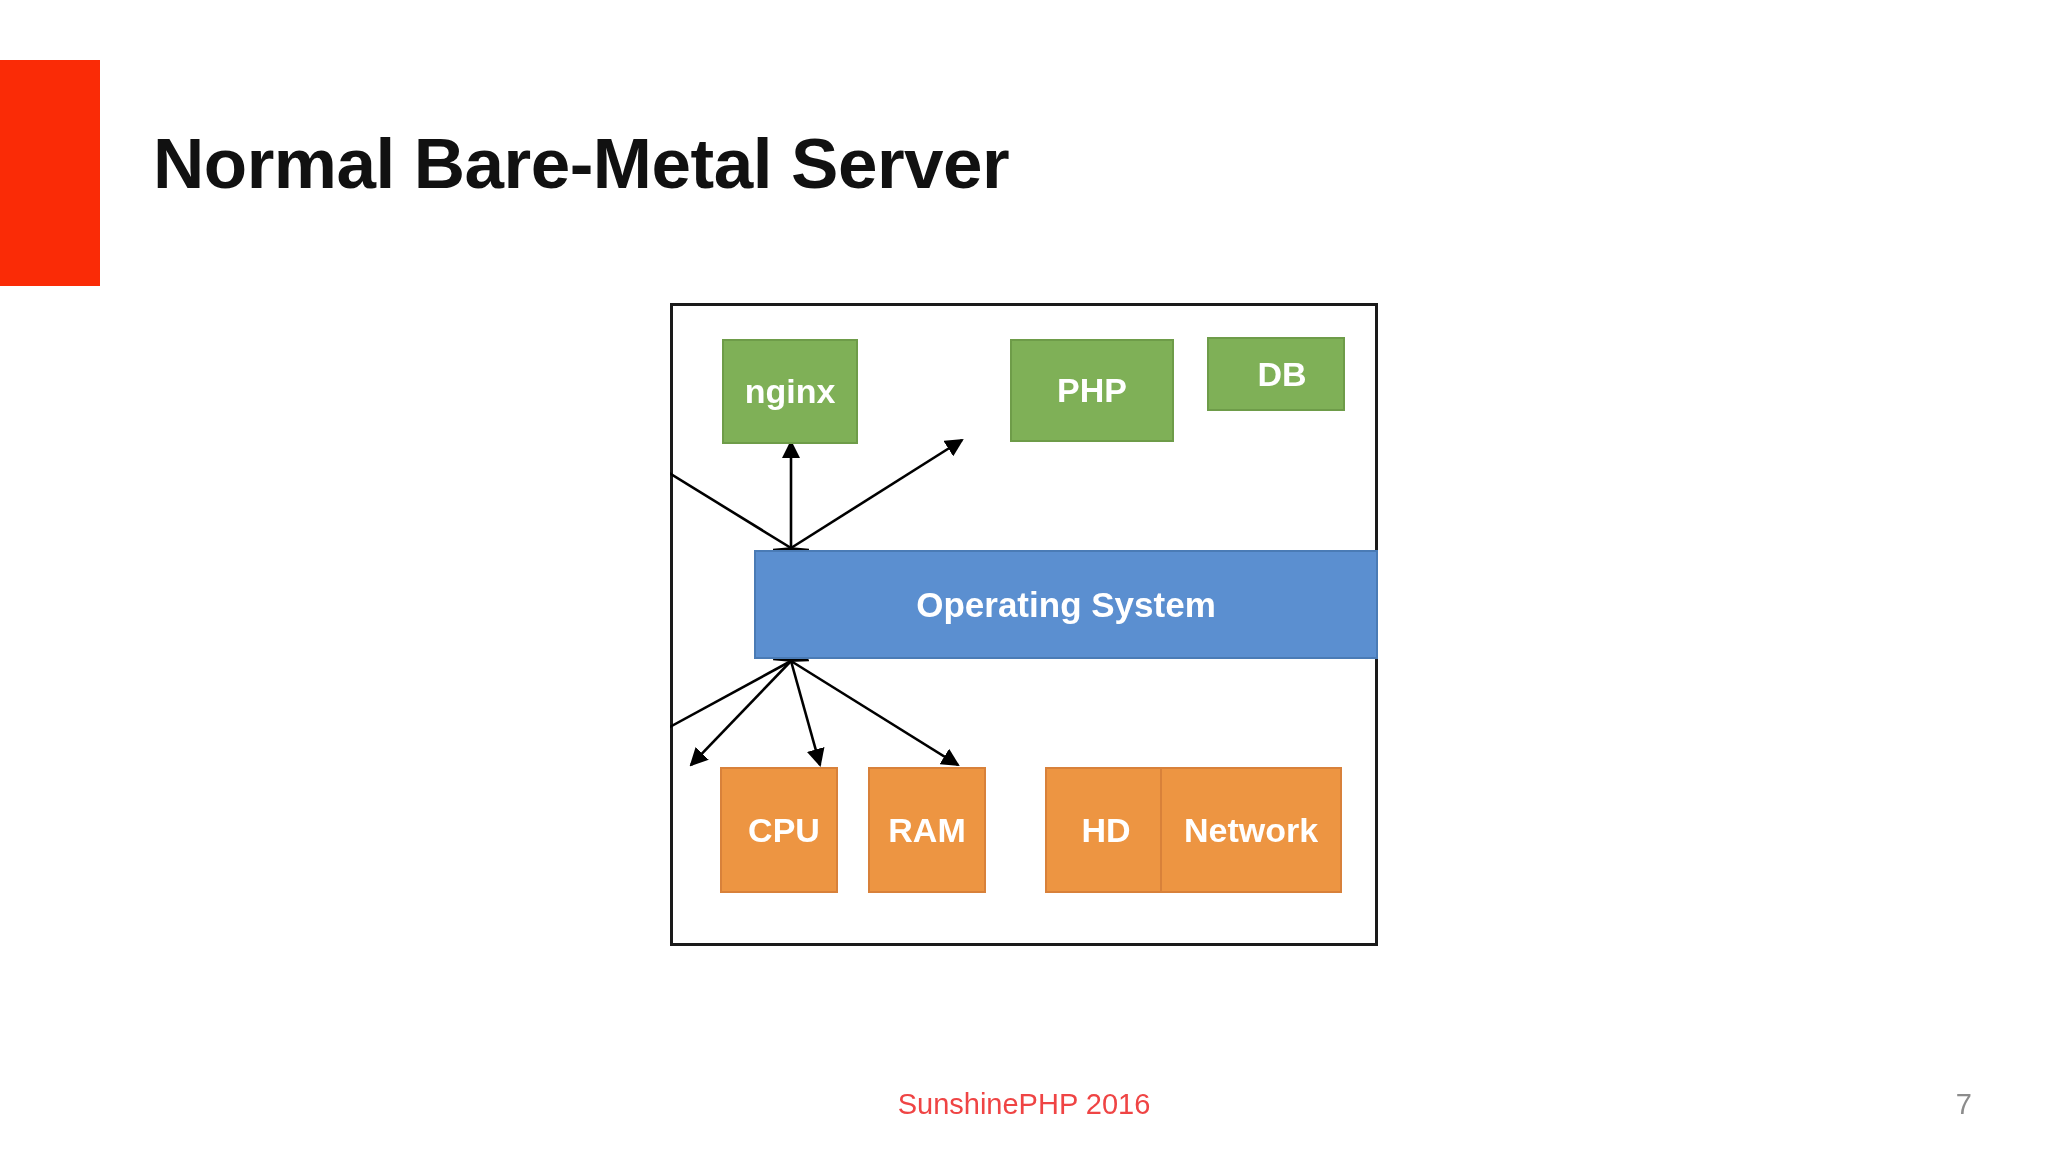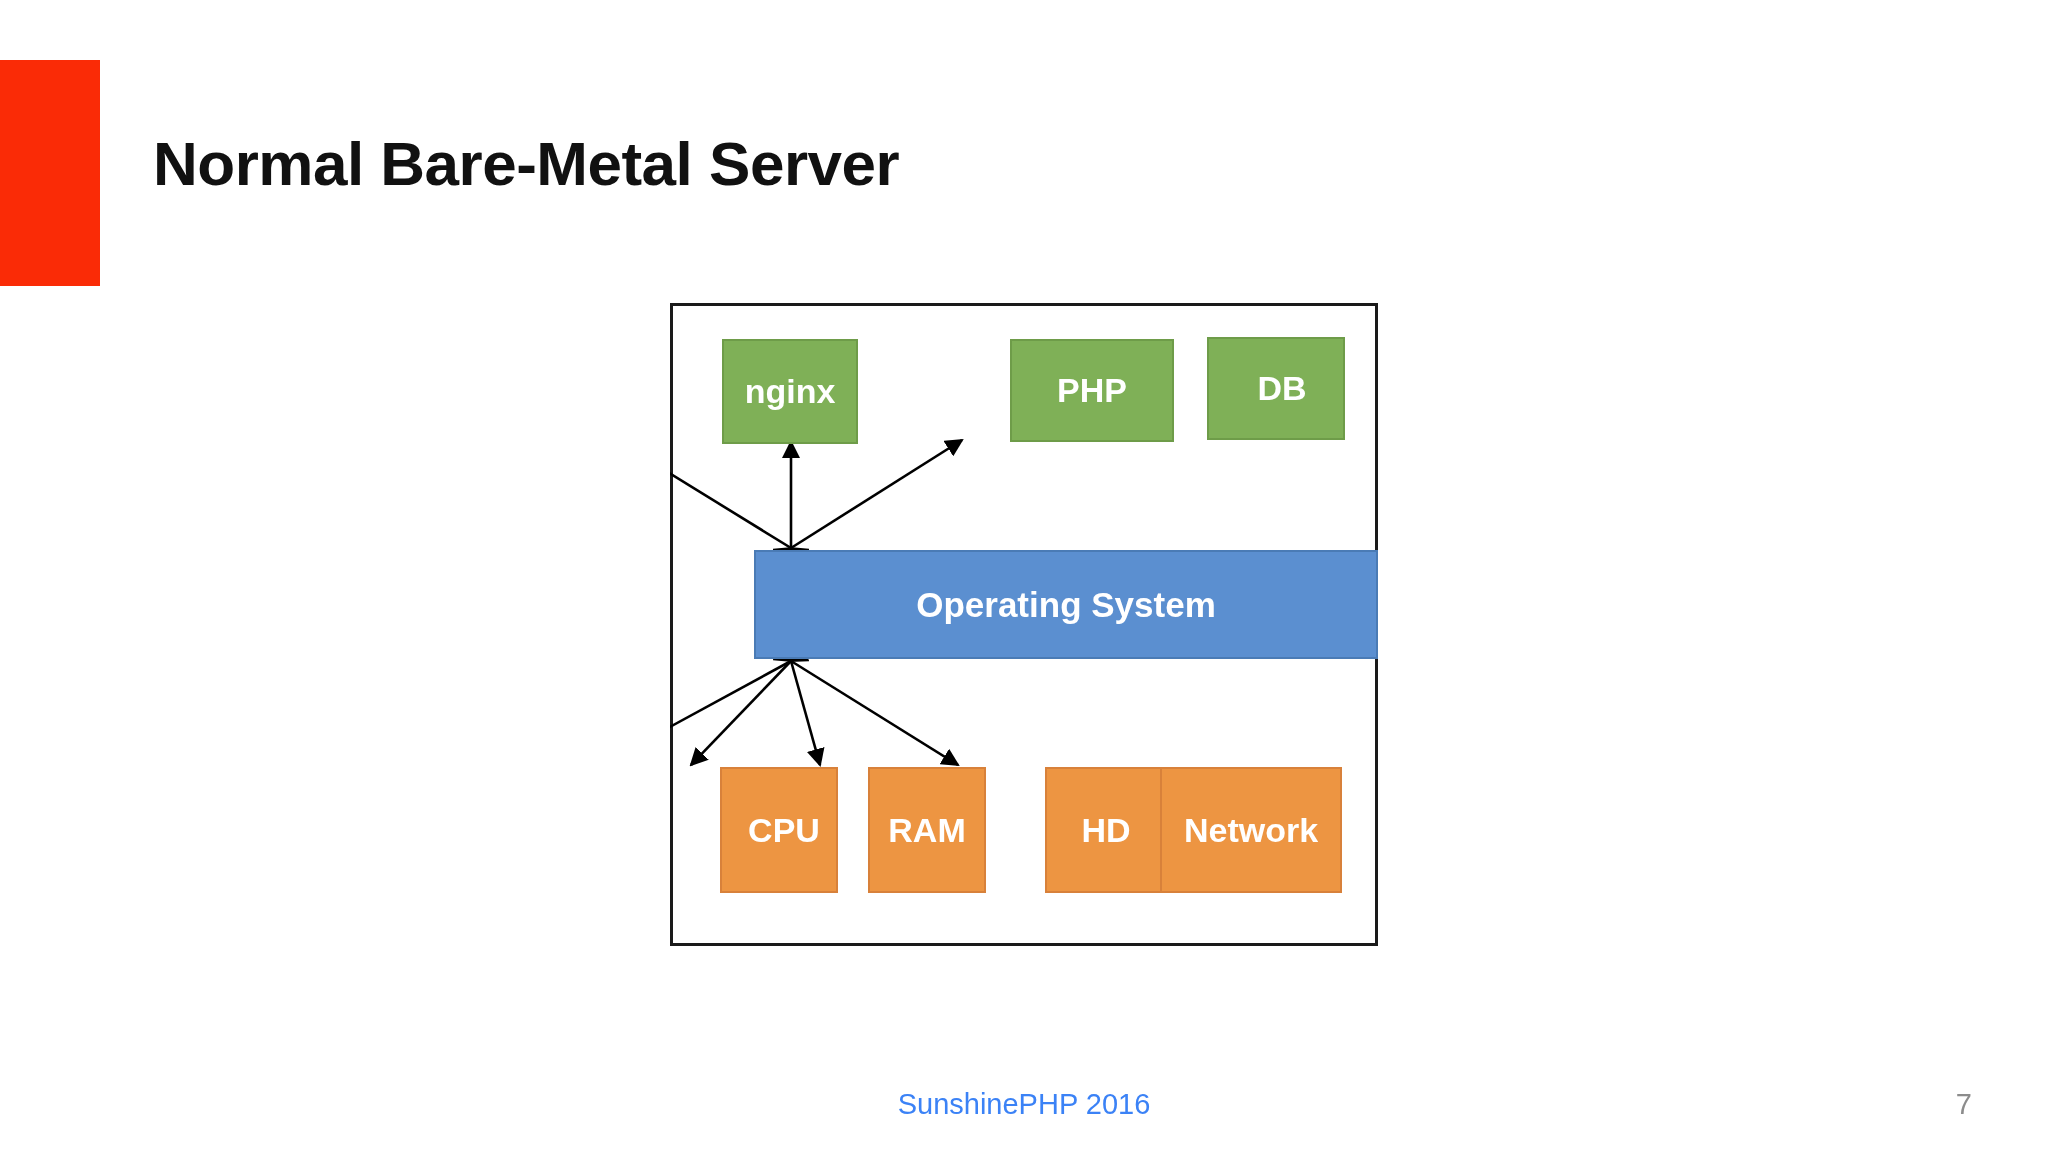--- a/index.html
+++ b/index.html
@@ -30,21 +30,21 @@
 
   
   #slide-title {
     position: absolute;
     left: 153px;
     top: 108px;
     width: 1500px;
     height: 120px;
     font-family: "Liberation Sans", sans-serif;
     font-weight: bold;
-    font-size: 62px;
+    font-size: 71px;
     line-height: 112px;
     letter-spacing: -0.5px;
     color: #111111;
     white-space: nowrap;
   }
 
   
   #diagram-frame {
     position: absolute;
     left: 670px;
@@ -89,40 +89,40 @@
   }
   .node-orange {
     background: #ED9542;
     border: 2px solid #D8813A;
     font-size: 34px;
   }
 
   
   #node-nginx { left: 722px;  top: 339px; width: 136px; height: 105px; }
   #node-php   { left: 1010px;  top: 339px; width: 164px; height: 103px; }
-  #node-db    { left: 1207px; top: 337px; width: 138px; height: 103px; padding-left: 12px; }
+  #node-db    { left: 1207px; top: 337px; width: 138px; height: 74px; padding-left: 12px; }
 
   
   #node-os { left: 721px; top: 550px; width: 624px; height: 109px; margin-left: 33px; }
 
   
   #node-cpu     { left: 720px;  top: 767px; width: 118px; height: 126px; padding-left: 10px; }
   #node-ram     { left: 868px;  top: 767px; width: 118px; height: 126px; }
   #node-hd      { left: 1013px; top: 767px; width: 122px; height: 126px; margin-left: 32px; }
   #node-network { left: 1160px; top: 767px; width: 182px; height: 126px; }
 
   
   #footer-note {
     position: absolute;
     left: 0px;
     top: 1088px;
     width: 2048px;
     text-align: center;
     font-size: 29px;
-    color: #3b82f6;
+    color: #ef4444;
     font-family: "Liberation Sans", sans-serif;
   }
   #page-number {
     position: absolute;
     right: 76px;
     top: 1088px;
     font-size: 29px;
     color: #8C8C8C;
     font-family: "Liberation Sans", sans-serif;
   }

